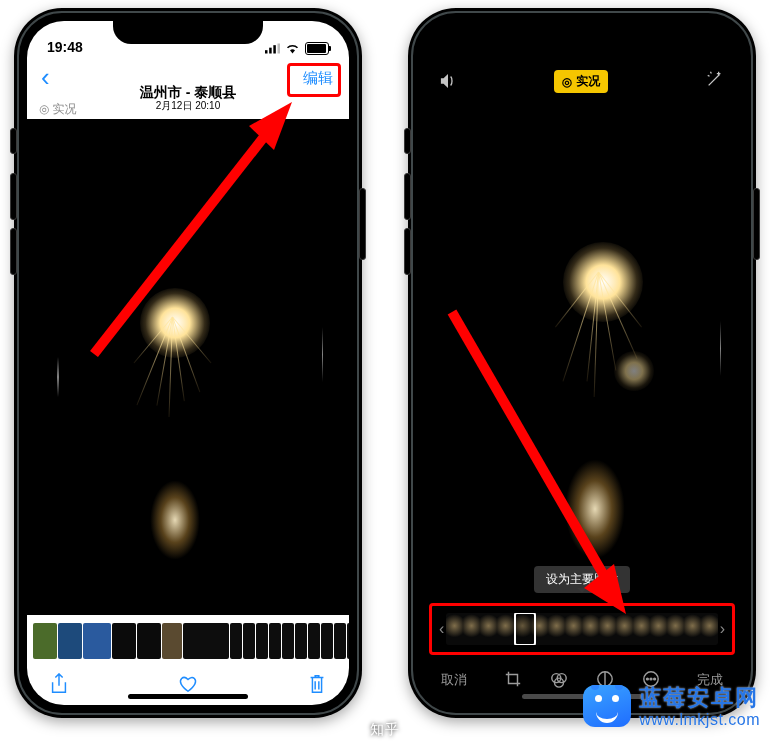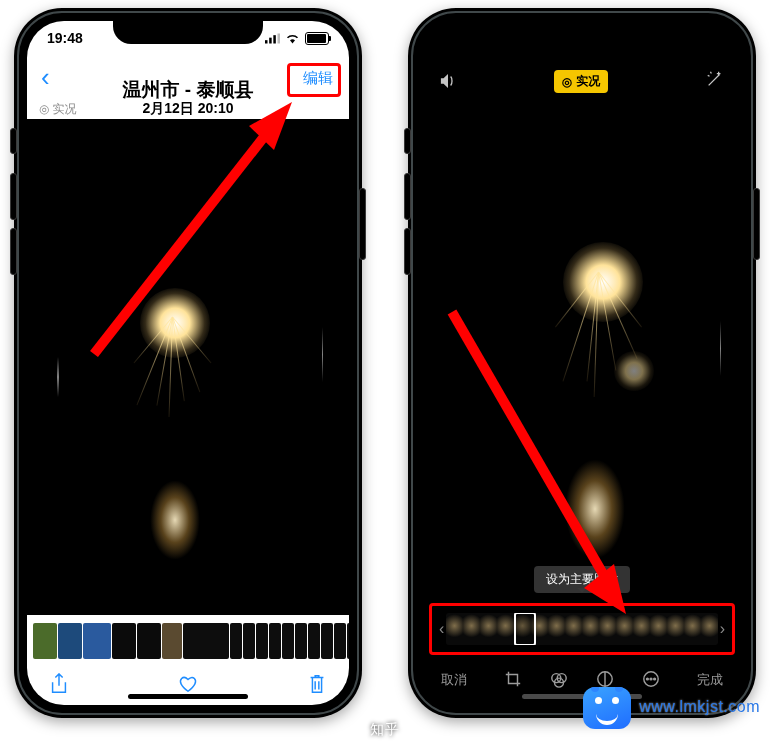--- a/index.html
+++ b/index.html
@@ -32,31 +32,31 @@
 
 .btn-side{position:absolute;background:#000;border:1px solid #3a3a3a;border-radius:3px;}
 .phone .sd-mute{left:-4px;top:120px;width:5px;height:24px;}
 .phone .sd-vol1{left:-4px;top:165px;width:5px;height:45px;}
 .phone .sd-vol2{left:-4px;top:220px;width:5px;height:45px;}
 .phone .sd-pow{right:-4px;top:180px;width:5px;height:70px;}
 
 
 .p-left{left:14px;top:8px;}
 .p-left .screen{background:#fff;display:flex;flex-direction:column;}
-.status-bar{height:34px;display:flex;align-items:center;padding:0 20px 2px;justify-content:space-between;color:#000;font-size:14px;font-weight:600;}
+.status-bar{height:34px;display:flex;align-items:flex-end;padding:0 20px 2px;justify-content:space-between;color:#000;font-size:14px;font-weight:600;}
 .sb-right{display:flex;gap:5px;align-items:center;}
 .ic-signal,.ic-wifi{width:15px;height:11px;}
 .ic-batt{width:22px;height:11px;border:1.4px solid #000;border-radius:3px;position:relative;}
 .ic-batt::after{content:"";position:absolute;left:1px;top:1px;bottom:1px;width:85%;background:#000;border-radius:1px;}
 .ic-batt::before{content:"";position:absolute;right:-3px;top:3px;width:2px;height:5px;background:#000;border-radius:0 1px 1px 0;}
 .nav-bar{height:42px;position:relative;display:flex;align-items:center;justify-content:center;}
 .back-chev{position:absolute;left:14px;top:8px;width:24px;height:24px;color:var(--ios-blue);font-size:26px;font-weight:300;line-height:24px;}
 .nav-title{text-align:center;line-height:1.15;}
-.nav-title .t1{font-size:19px;font-weight:600;color:#000;margin-top:39px;}
-.nav-title .t2{font-size:14px;color:#000;font-weight:bold;}
+.nav-title .t1{font-size:14px;font-weight:600;color:#000;margin-top:39px;}
+.nav-title .t2{font-size:10px;color:#000;}
 .edit-btn{position:absolute;right:12px;top:10px;padding:2px 4px;color:var(--ios-blue);font-size:15px;}
 .edit-hl{position:absolute;right:8px;top:6px;width:48px;height:28px;border:3px solid #ff0000;border-radius:4px;pointer-events:none;}
 .live-row{height:20px;padding:0 12px;display:flex;align-items:center;gap:3px;}
 .live-row .ic{color:#8a8a8a;font-size:12px;}
 .live-row .lbl{color:#8a8a8a;font-size:12px;}
 .photo-area{flex:1;background:#000;position:relative;overflow:hidden;}
 .thumbs{height:44px;padding:4px 6px;display:flex;gap:1px;align-items:center;overflow:hidden;}
 .th{height:36px;border-radius:2px;flex-shrink:0;}
 .toolbar{height:38px;display:flex;align-items:center;justify-content:space-between;padding:0 22px;color:var(--ios-blue);}
 .toolbar svg{width:20px;height:22px;}
@@ -329,17 +329,18 @@
 
   <div class="watermark">
     <div class="wm-logo">
       <span class="wm-ant l"></span>
         <span class="wm-ant r"></span>
       <span class="wm-eye l"></span>
         <span class="wm-eye r"></span>
       <span class="wm-mouth"></span>
     </div>
     <div class="wm-text">
+      <div class="t1">蓝莓安卓网</div>
       <div class="t2">www.lmkjst.com</div>
     </div>
   </div>
 
 </div>
 
 </body></html>

